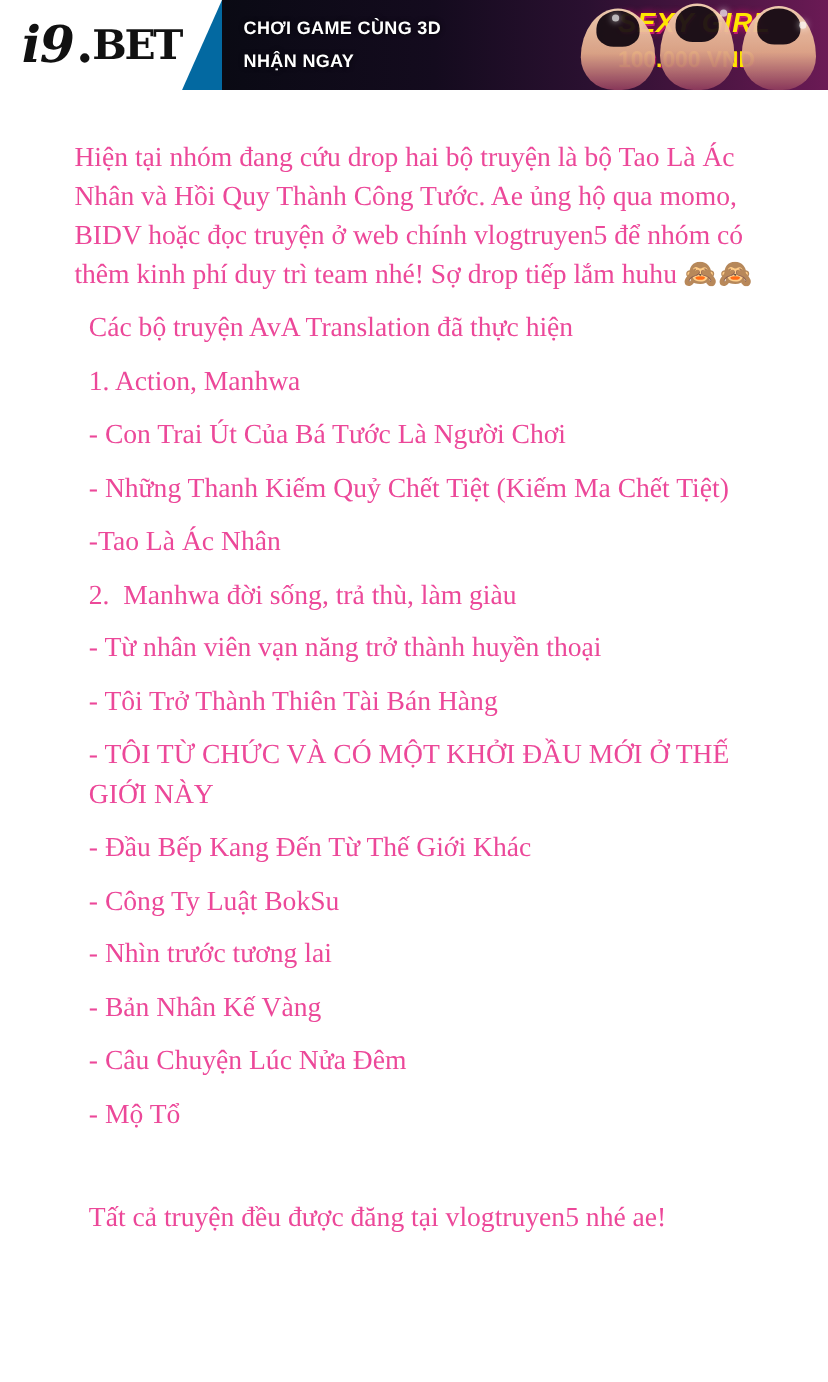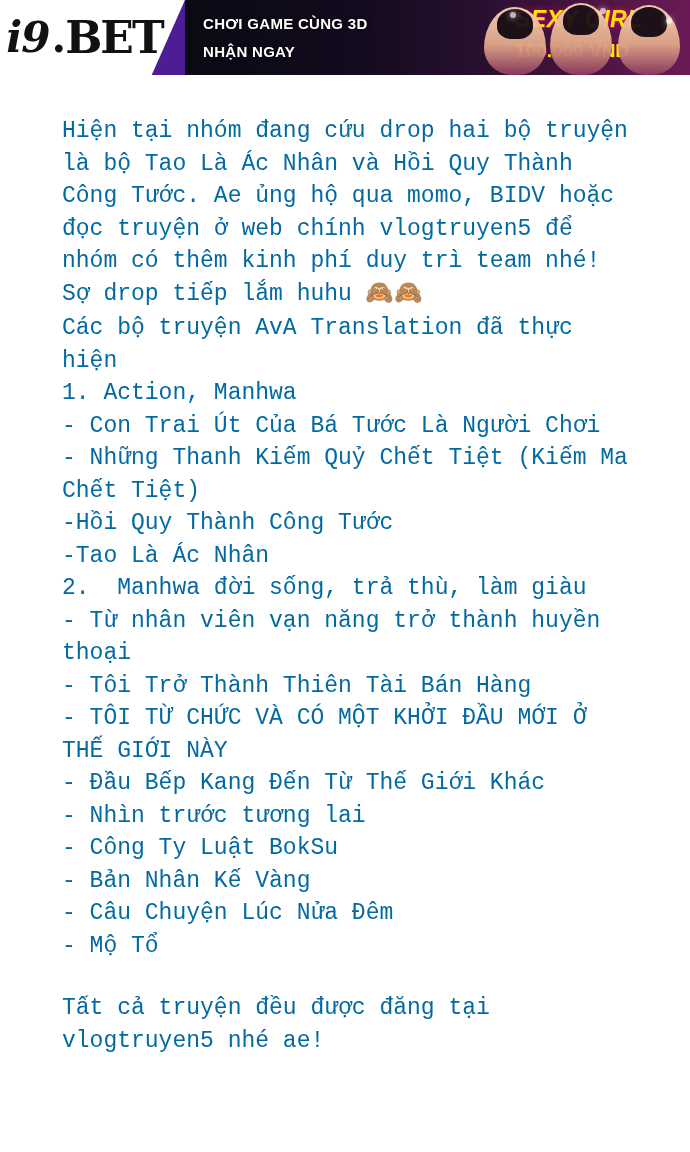--- a/index.html
+++ b/index.html
@@ -14,21 +14,21 @@
     color: #000000;
     overflow: hidden;
     position: relative;
   }
 
   
   .banner {
     width: 690px;
     height: 75px;
     display: flex;
-    background: #4c1d95;
+    background: #0369a1;
     position: relative;
     overflow: hidden;
   }
   .banner-left {
     width: 185px;
     height: 75px;
     background: #ffffff;
     position: relative;
     display: flex;
     align-items: center;
@@ -48,21 +48,21 @@
   }
   .logo .i9 {
     font-style: italic;
     font-size: 42px;
     padding-right: 2px;
   }
   .logo .dot {
     font-size: 42px;
   }
   .logo .bet {
-    font-size: 44px;
+    font-size: 34px;
     letter-spacing: -2px;
   }
   .banner-right {
     flex: 1;
     height: 92px;
     position: relative;
     background: linear-gradient(90deg, #0a0a14 0%, #140b1e 35%, #2a1030 60%, #46143f 78%, #6b1a55 100%);
     overflow: hidden;
   }
   .banner-text {
@@ -131,28 +131,28 @@
     opacity: .7;
     border-radius: 50%;
     box-shadow: 0 0 6px #fff;
   }
 
   
   .content {
     padding: 40px 56px 0 62px;
     font-size: 23px;
     line-height: 32.5px;
-    color: #0369a1;
-    font-family: Liberation Mono, monospace;
+    color: #ec4899;
+    font-family: Liberation Serif, serif;
   }
   .para {
     margin: 0 0 2px 0;
   }
   .line {
-    margin: 0;
+    margin: 12px;
     white-space: pre-wrap;
   }
   .blank {
     height: 30px;
   }
 </style>
 </head>
 <body>
 
 <div class="banner">
@@ -182,27 +182,26 @@
     </div>
   </div>
 </div>
 
 <div class="content">
   <p class="para">Hiện tại nhóm đang cứu drop hai bộ truyện là bộ Tao Là Ác Nhân và Hồi Quy Thành Công Tước. Ae ủng hộ qua momo, BIDV hoặc đọc truyện ở web chính vlogtruyen5 để nhóm có thêm kinh phí duy trì team nhé! Sợ drop tiếp lắm huhu 🙈🙈</p>
   <p class="line">Các bộ truyện AvA Translation đã thực hiện</p>
   <p class="line">1. Action, Manhwa</p>
   <p class="line">- Con Trai Út Của Bá Tước Là Người Chơi</p>
   <p class="line">- Những Thanh Kiếm Quỷ Chết Tiệt (Kiếm Ma Chết Tiệt)</p>
-  <p class="line">-Hồi Quy Thành Công Tước</p>
   <p class="line">-Tao Là Ác Nhân</p>
   <p class="line">2.  Manhwa đời sống, trả thù, làm giàu</p>
   <p class="line">- Từ nhân viên vạn năng trở thành huyền thoại</p>
   <p class="line">- Tôi Trở Thành Thiên Tài Bán Hàng</p>
   <p class="line">- TÔI TỪ CHỨC VÀ CÓ MỘT KHỞI ĐẦU MỚI Ở THẾ GIỚI NÀY</p>
   <p class="line">- Đầu Bếp Kang Đến Từ Thế Giới Khác</p>
+  <p class="line">- Công Ty Luật BokSu</p>
   <p class="line">- Nhìn trước tương lai</p>
-  <p class="line">- Công Ty Luật BokSu</p>
   <p class="line">- Bản Nhân Kế Vàng</p>
   <p class="line">- Câu Chuyện Lúc Nửa Đêm</p>
   <p class="line">- Mộ Tổ</p>
   <div class="blank"></div>
   <p class="line">Tất cả truyện đều được đăng tại vlogtruyen5 nhé ae!</p>
 </div>
 
 </body></html>

